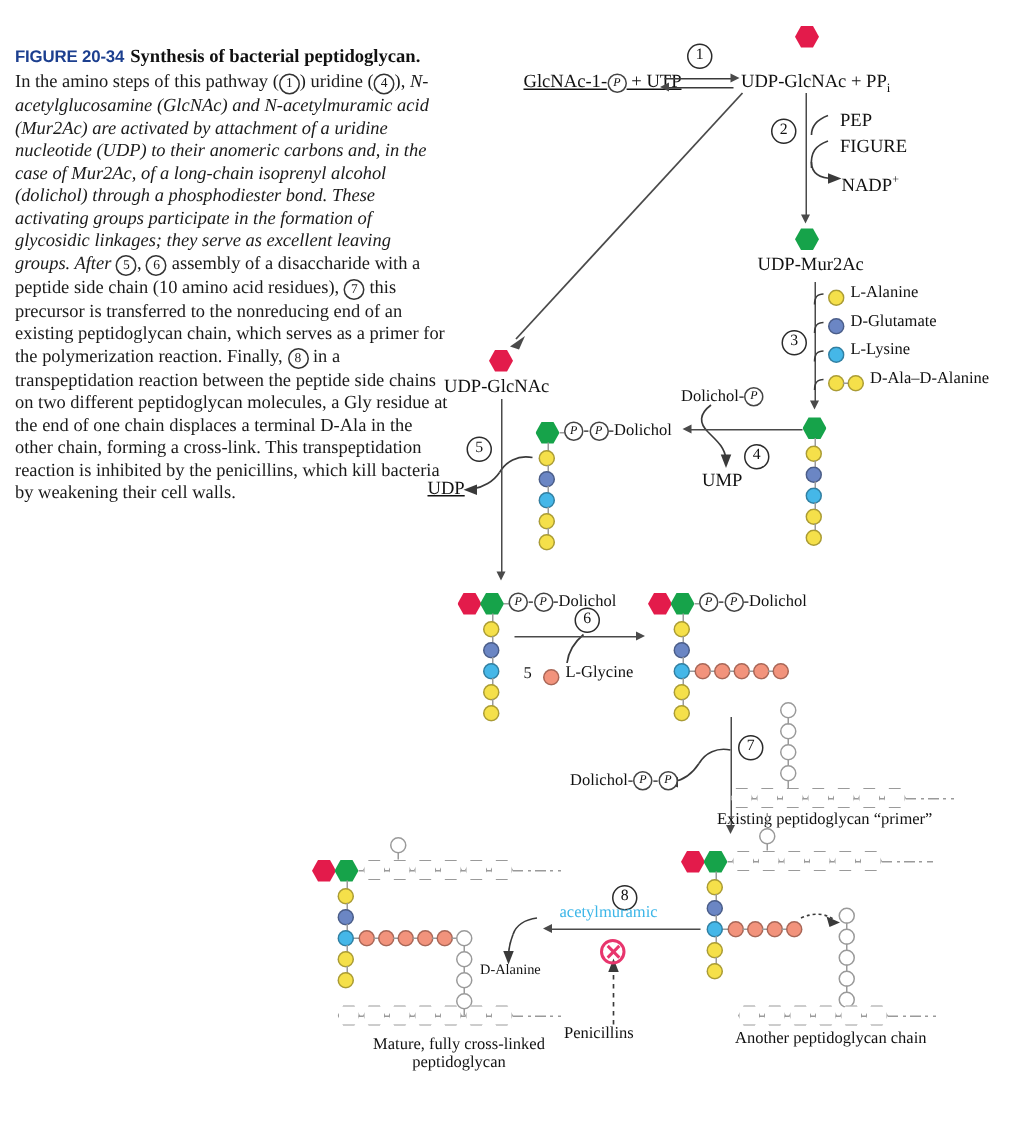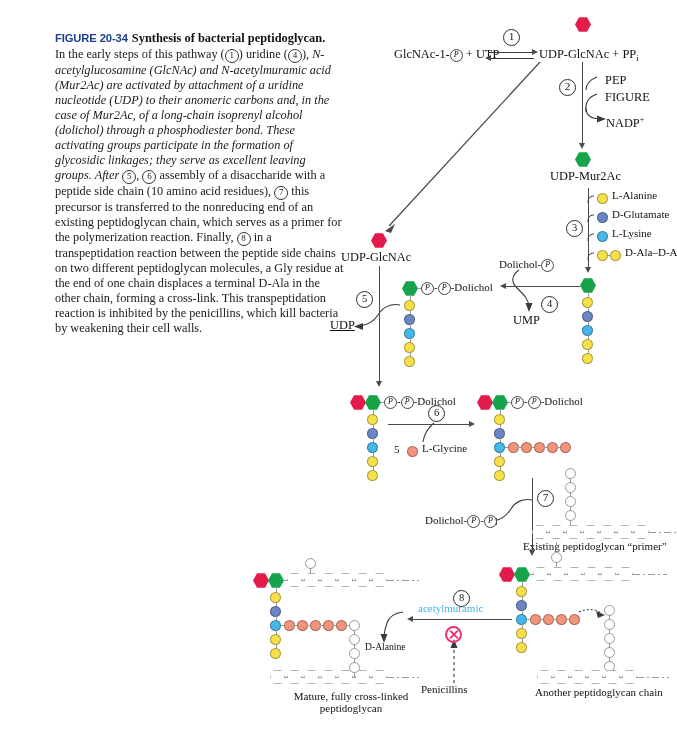--- a/index.html
+++ b/index.html
@@ -2,21 +2,21 @@
 <html><head>
 <meta charset="utf-8">
 <title>Figure 20-34</title>
 <style>
   html,body{margin:0;padding:0;background:#ffffff;}
   body{
     width:677px;height:750px;position:relative;overflow:hidden;
     font-family:"Liberation Serif", serif;
     color:#1a1a1a;
   }
-  #page{position:absolute;inset:0;background:#fff;margin-left:45px;}
+  #page{position:absolute;inset:0;background:#fff;}
 
   
   #caption{position:absolute;left:10px;top:28px;width:290px;}
   #caption .fig-head{
     font-family:"Liberation Sans", sans-serif;
     font-weight:bold;font-size:11.2px;color:#1c3f8f;
     letter-spacing:-0.1px;display:inline;
   }
   #caption .fig-title{
     font-family:"Liberation Serif", serif;
@@ -100,30 +100,30 @@
 <body>
 
 <div id="page">
 
   <div id="caption">
     <div>
       <span class="fig-head">FIGURE 20-34</span>
       <span class="fig-title">Synthesis of bacterial peptidoglycan.</span>
     </div>
     <div class="fig-body">
-      <span>In the early steps of this pathway (</span><span class="circnum">1</span><span>) uridine (</span><span class="circnum">4</span><span>),</span>
+      <span>In the amino steps of this pathway (</span><span class="circnum">1</span><span>) uridine (</span><span class="circnum">4</span><span>),</span>
       <span class="ital">N-acetylglucosamine (GlcNAc) and N-acetylmuramic acid (Mur2Ac) are activated by attachment of a uridine nucleotide (UDP) to their anomeric carbons and, in the case of Mur2Ac, of a long-chain isoprenyl alcohol (dolichol) through a phosphodiester bond. These activating groups participate in the formation of glycosidic linkages; they serve as excellent leaving groups. After</span>
       <span class="circnum">5</span><span>,</span> <span class="circnum">6</span>
       <span>assembly of a disaccharide with a peptide side chain (10 amino acid residues),</span> <span class="circnum">7</span>
       <span>this precursor is transferred to the nonreducing end of an existing peptidoglycan chain, which serves as a primer for the polymerization reaction. Finally,</span> <span class="circnum">8</span>
       <span>in a transpeptidation reaction between the peptide side chains on two different peptidoglycan molecules, a Gly residue at the end of one chain displaces a terminal D-Ala in the other chain, forming a cross-link. This transpeptidation reaction is inhibited by the penicillins, which kill bacteria by weakening their cell walls.</span>
     </div>
   </div>
 
-  <div class="lbl" style="left:349px;top:47px;"><span>GlcNAc-1-</span><span class="pcirc">P</span><span> + UTP</span></div>
+  <div class="lbl" style="left:349px;top:47px;text-decoration:underline;"><span>GlcNAc-1-</span><span class="pcirc">P</span><span> + UTP</span></div>
 
   <div class="arr arrh" style="left:443px;top:52px;width:46px;background:#3a3a3a;"></div>
   <div class="ahead right" style="left:487px;top:48.5px;"></div>
   <div class="arr arrh" style="left:443px;top:58px;width:46px;background:#3a3a3a;"></div>
   <div class="ahead left" style="left:440px;top:54.5px;"></div>
 
   <div class="step" style="left:458px;top:29px;">1</div>
 
   <div class="lbl" style="left:494px;top:47px;"><span>UDP-GlcNAc + PP</span><sub style="font-size:8.5px;">i</sub></div>
 

